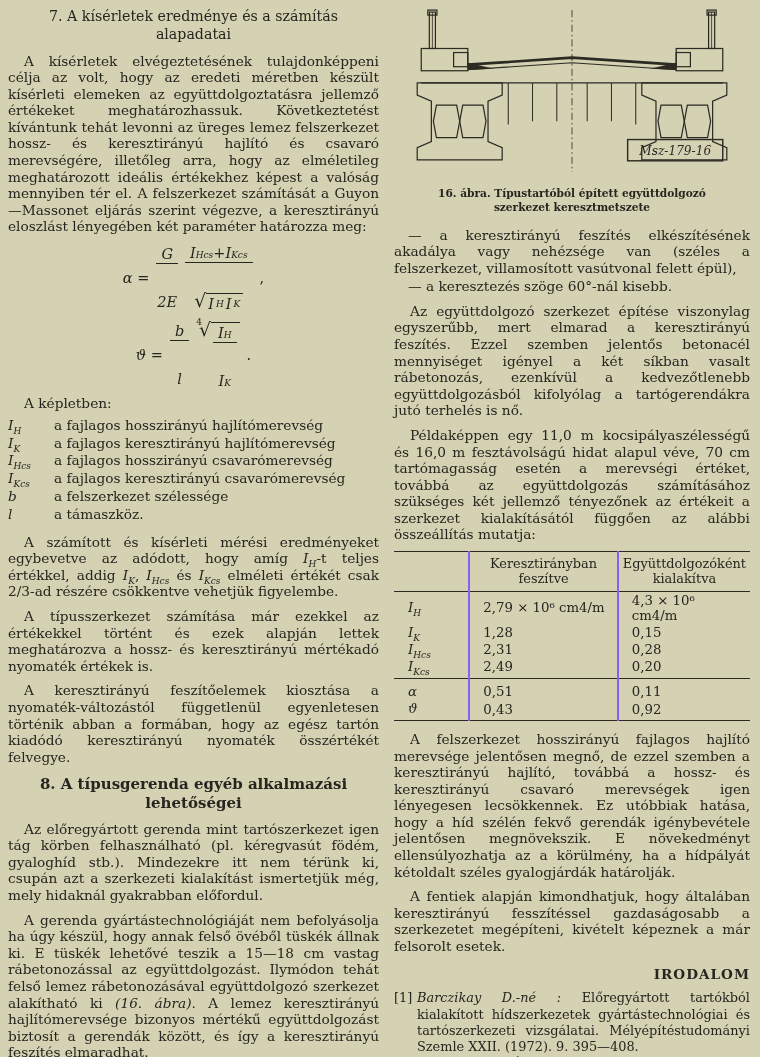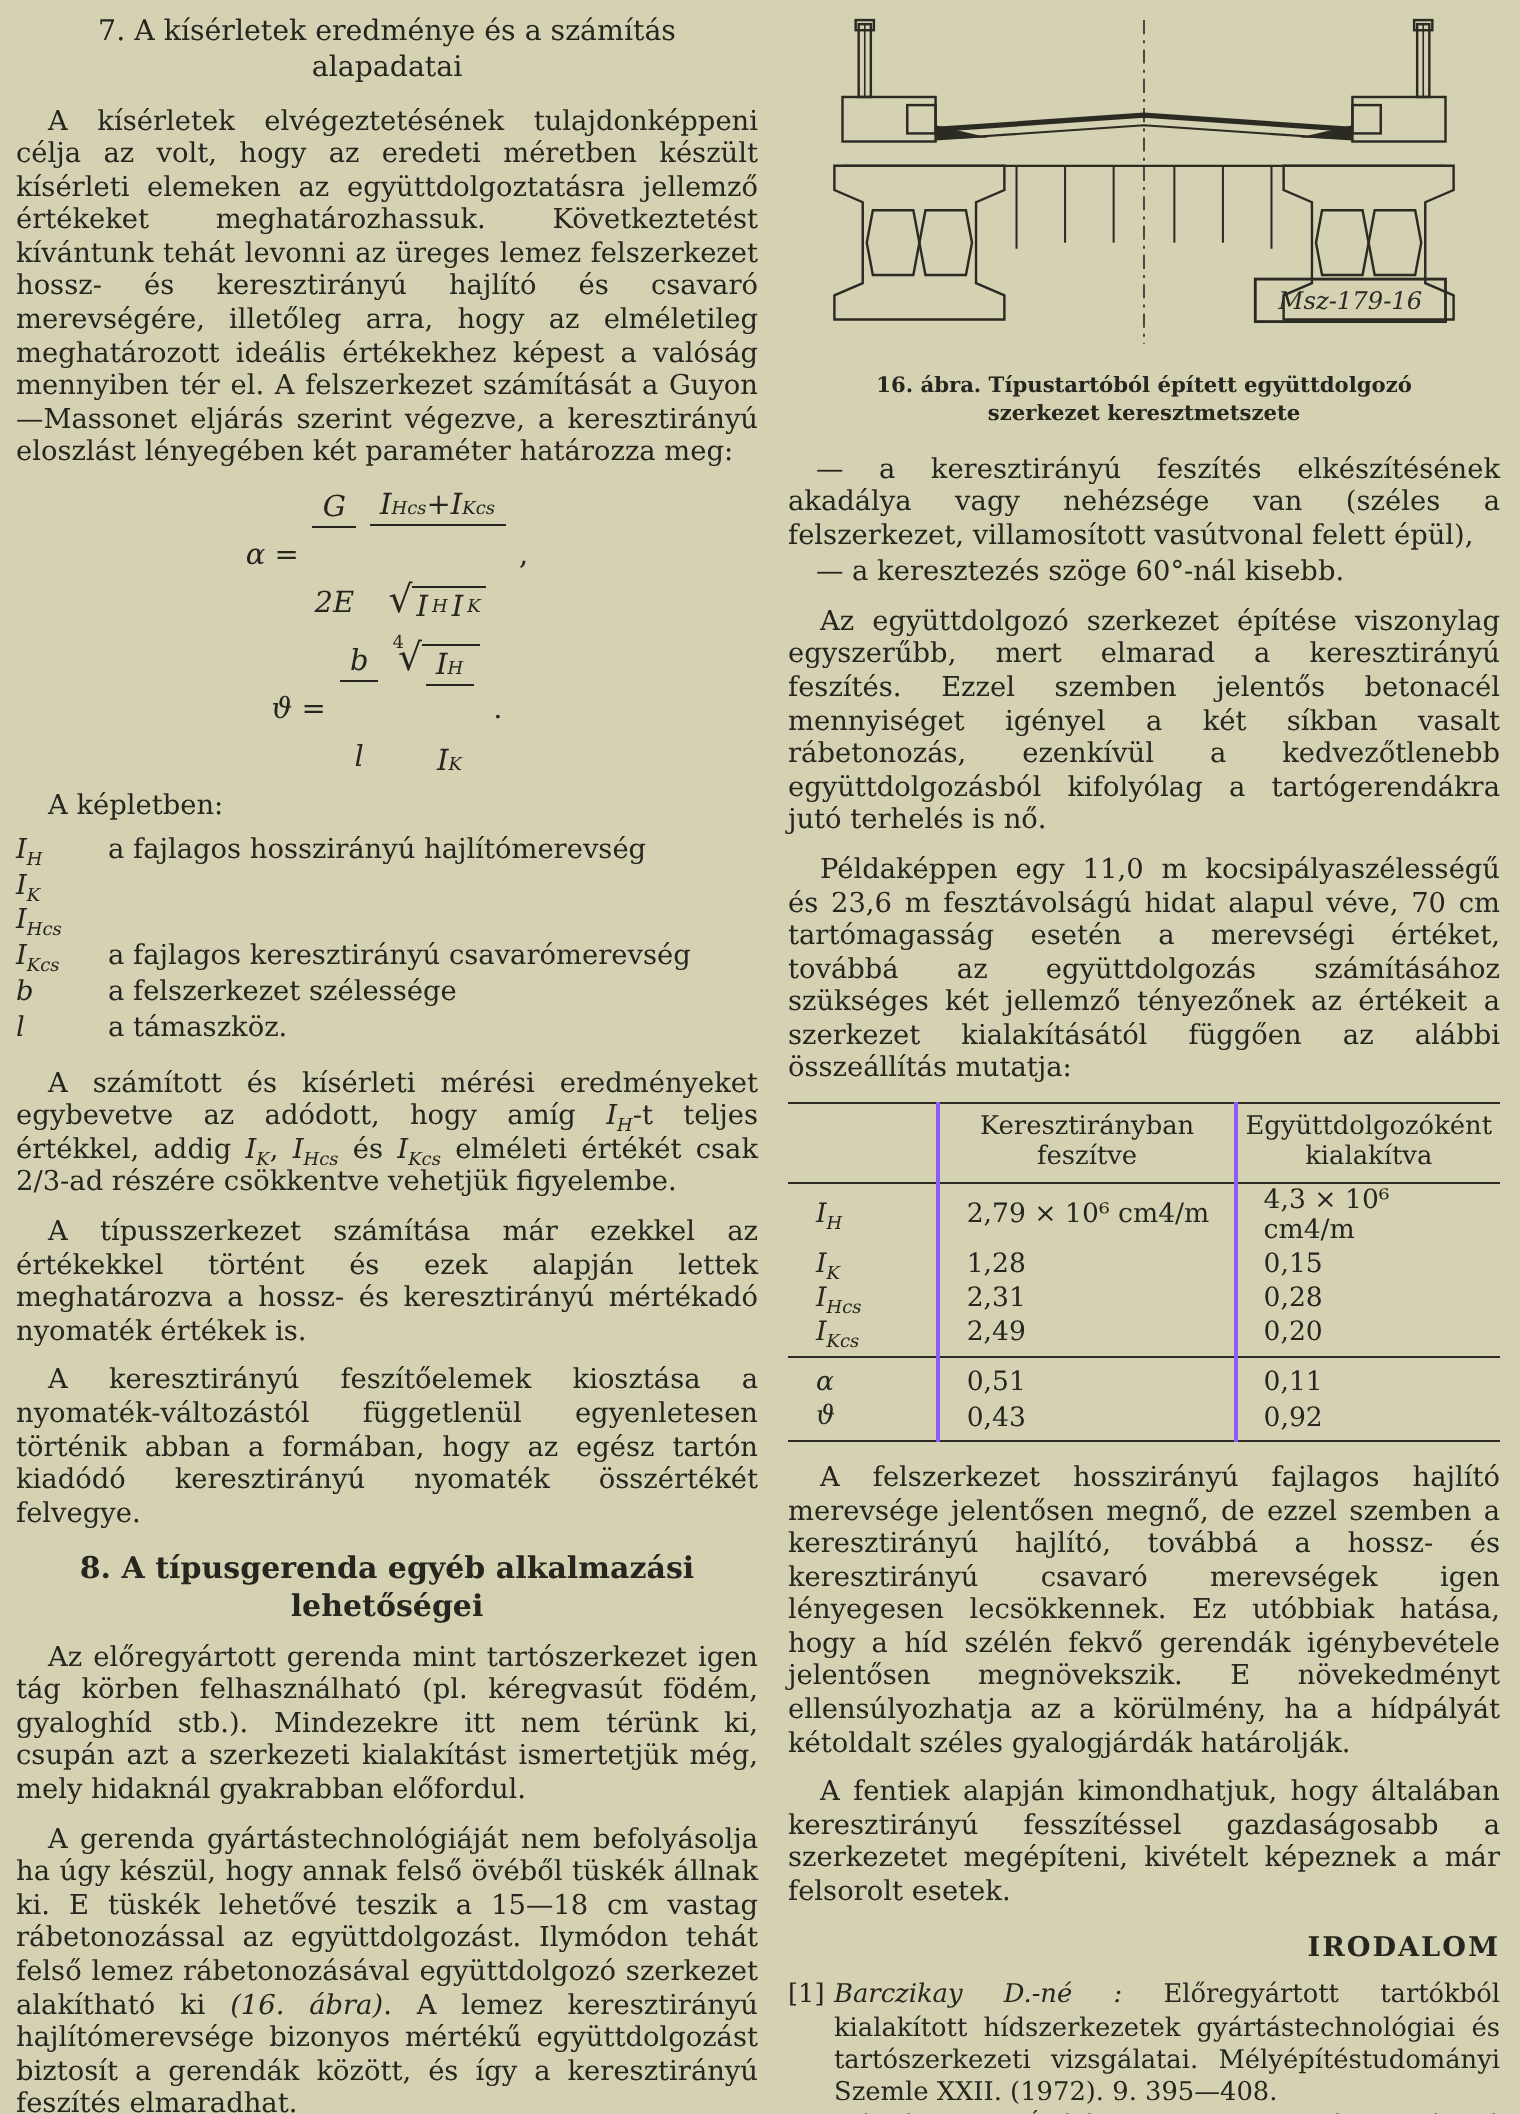--- a/index.html
+++ b/index.html
@@ -130,23 +130,25 @@
 
     <div class="kep">A képletben:</div>
 
     <div class="symlist">
       <div class="symrow">
         <span class="s"><i>I</i><sub>H</sub></span>
         <span class="d">a fajlagos hosszirányú hajlítómerevség</span>
       </div>
       <div class="symrow">
         <span class="s"><i>I</i><sub>K</sub></span>
+        <span class="d">a fajlagos keresztirányú hajlítómerevség</span>
       </div>
       <div class="symrow">
         <span class="s"><i>I</i><sub>Hcs</sub></span>
+        <span class="d">a fajlagos hosszirányú csavarómerevség</span>
       </div>
       <div class="symrow">
         <span class="s"><i>I</i><sub>Kcs</sub></span>
         <span class="d">a fajlagos keresztirányú csavarómerevség</span>
       </div>
       <div class="symrow">
         <span class="s"><i>b</i></span>
         <span class="d">a felszerkezet szélessége</span>
       </div>
       <div class="symrow">
@@ -206,21 +208,21 @@
         <rect x="230" y="132" width="94" height="21" stroke-width="1.4"></rect>
         <text x="277" y="147" text-anchor="middle" font-size="12" font-style="italic" font-family="DejaVu Serif, serif" fill="#2b2a23" stroke="none">Msz-179-16</text>
       </svg>
     </div>
     <div class="figcap">16. ábra. Típustartóból épített együttdolgozó szerkezet keresztmetszete</div>
 
     <p class="bullet">— a keresztirányú feszítés elkészítésének akadálya vagy nehézsége van (széles a felszerkezet, villamosított vasútvonal felett épül),</p>
     <p class="bullet" style="margin-bottom:8px;">— a keresztezés szöge 60°-nál kisebb.</p>
 
     <p class="body">Az együttdolgozó szerkezet építése viszonylag egyszerűbb, mert elmarad a keresztirányú feszítés. Ezzel szemben jelentős betonacél mennyiséget igényel a két síkban vasalt rábetonozás, ezenkívül a kedvezőtlenebb együttdolgozásból kifolyólag a tartógerendákra jutó terhelés is nő.</p>
-    <p class="body">Példaképpen egy 11,0 m kocsipályaszélességű és 23,6 m fesztávolságú hidat alapul véve, 70 cm tartómagasság esetén a merevségi értéket, továbbá az együttdolgozás számításához szükséges két jellemző tényezőnek az értékeit a szerkezet kialakításától függően az alábbi összeállítás mutatja:</p>
+    <p class="body">Példaképpen egy 11,0 m kocsipályaszélességű és 16,0 m fesztávolságú hidat alapul véve, 70 cm tartómagasság esetén a merevségi értéket, továbbá az együttdolgozás számításához szükséges két jellemző tényezőnek az értékeit a szerkezet kialakításától függően az alábbi összeállítás mutatja:</p>
 
     <table class="dt">
       <thead>
         <tr>
           <th class="vr"></th>
           <th class="vr" style="width:146px;">Keresztirányban feszítve</th>
           <th>Együttdolgozóként kialakítva</th>
         </tr>
       </thead>
       <tbody>

